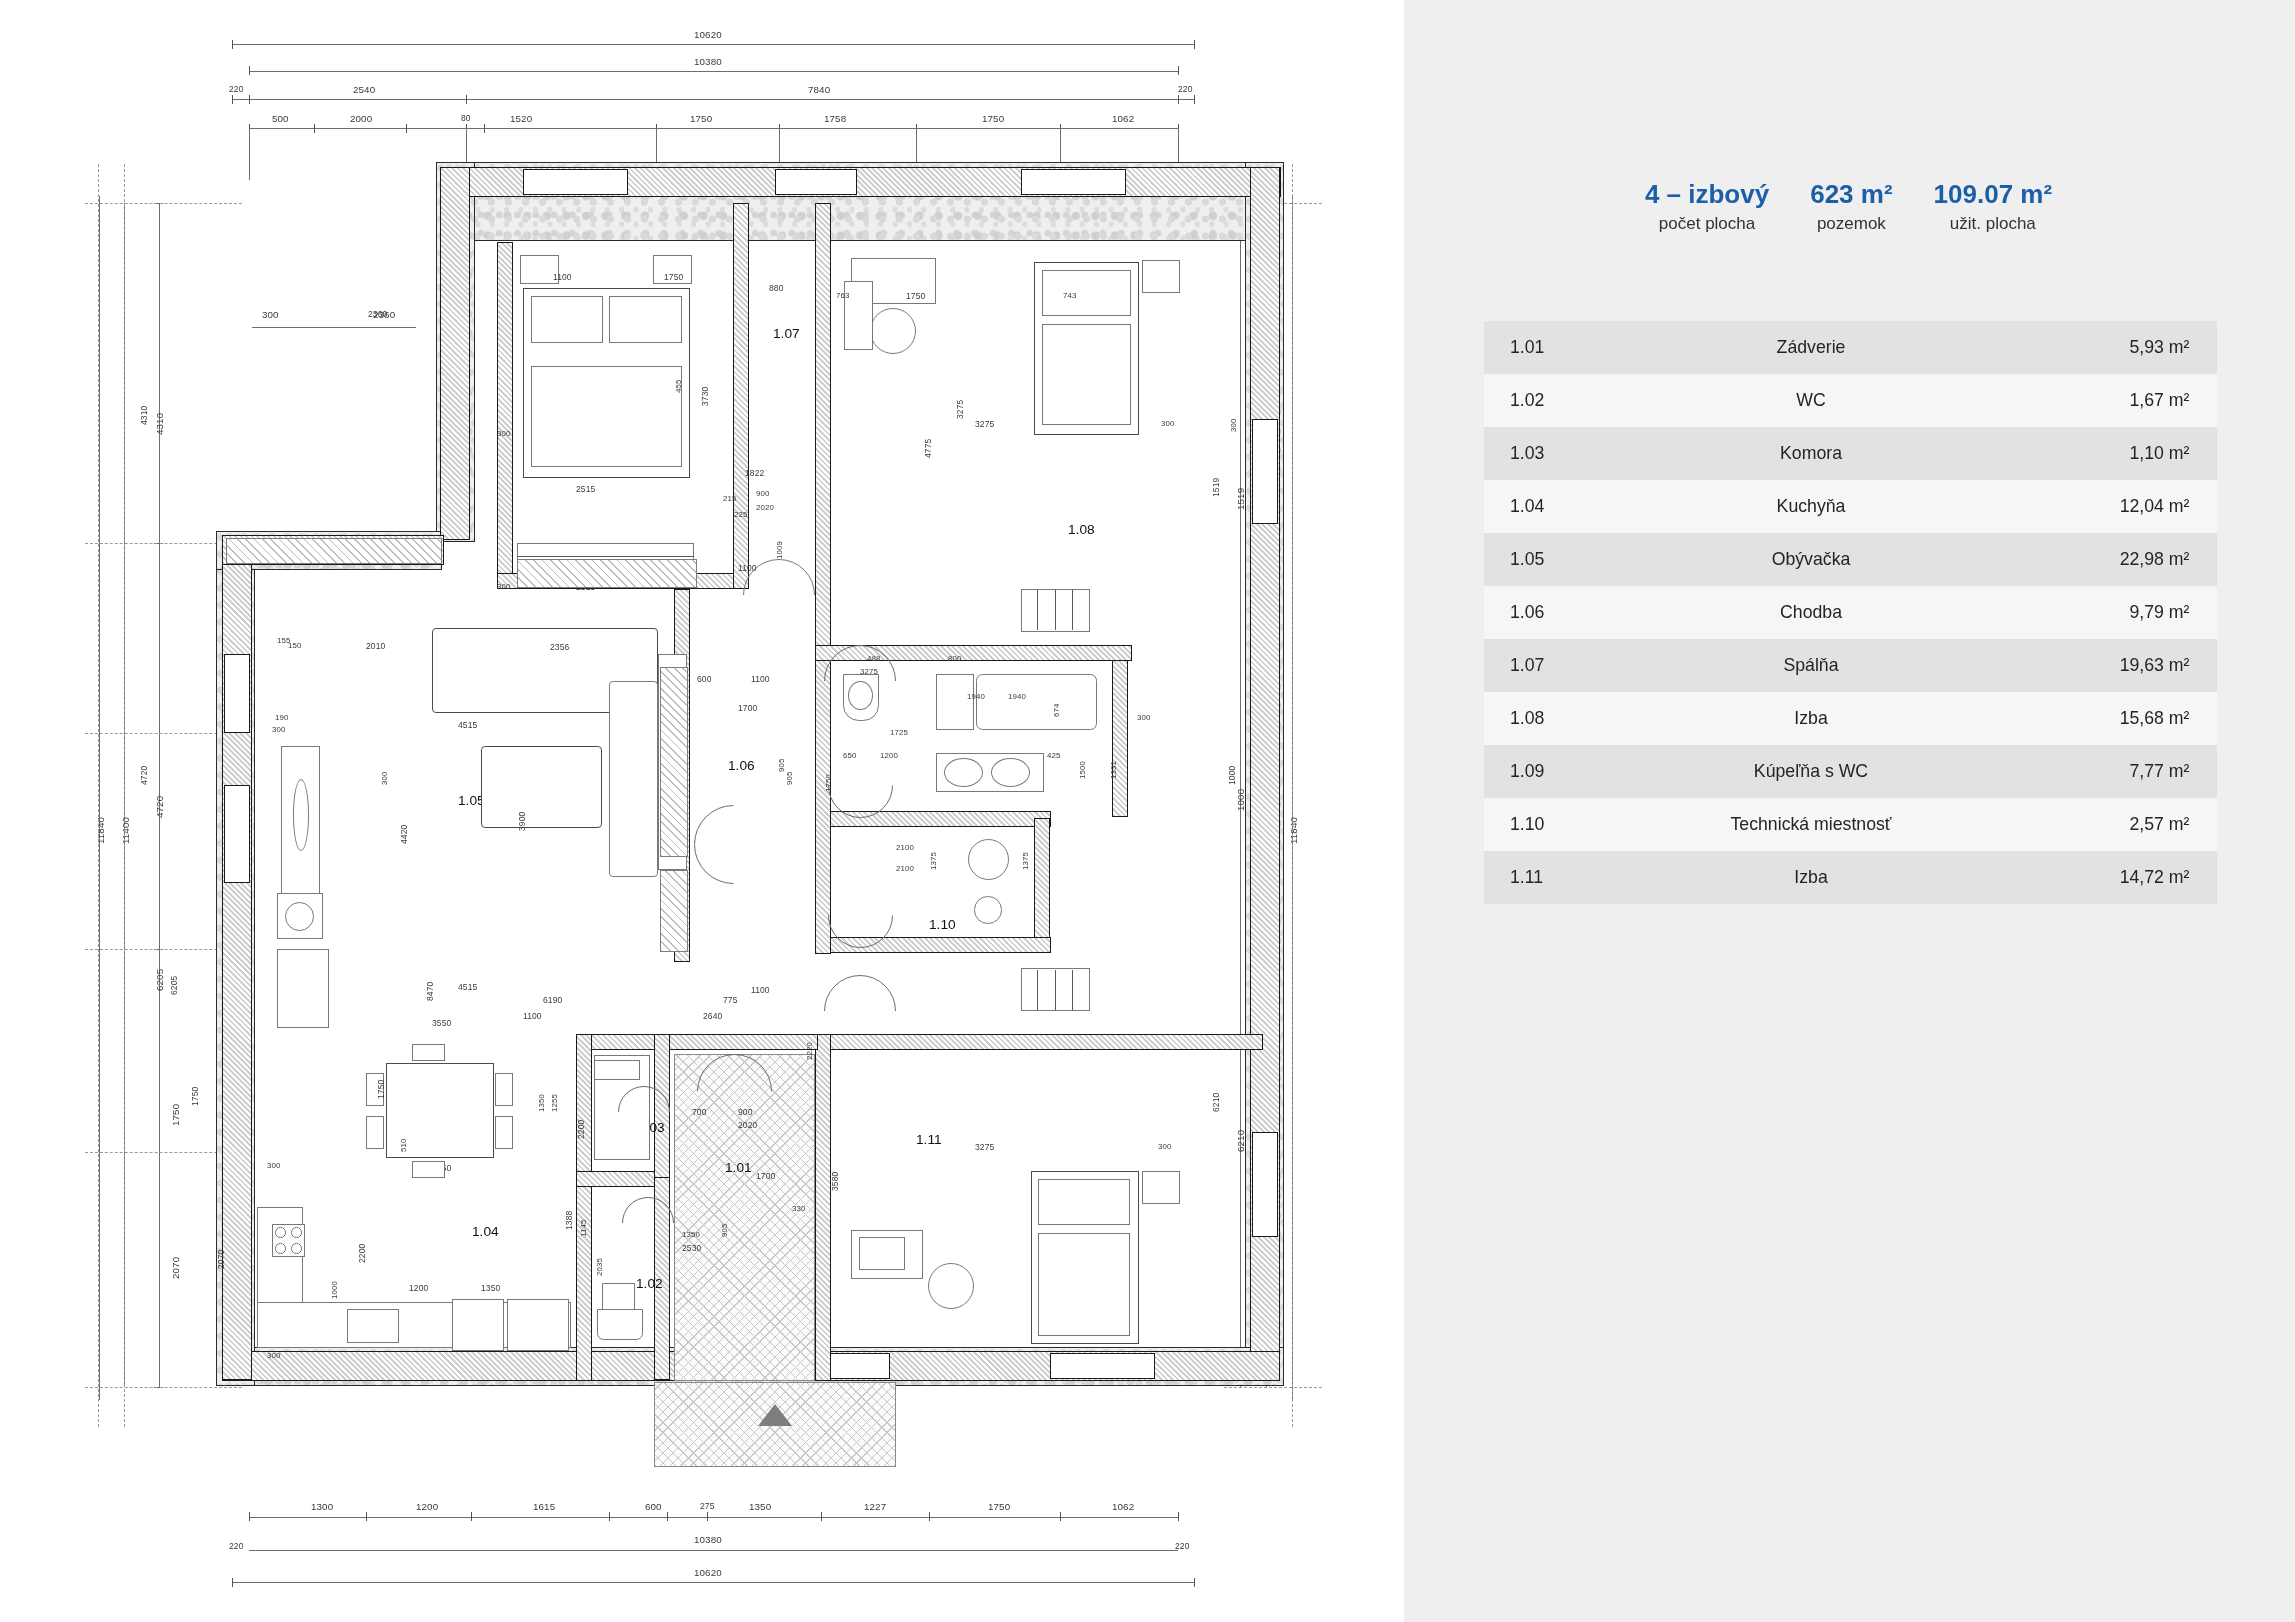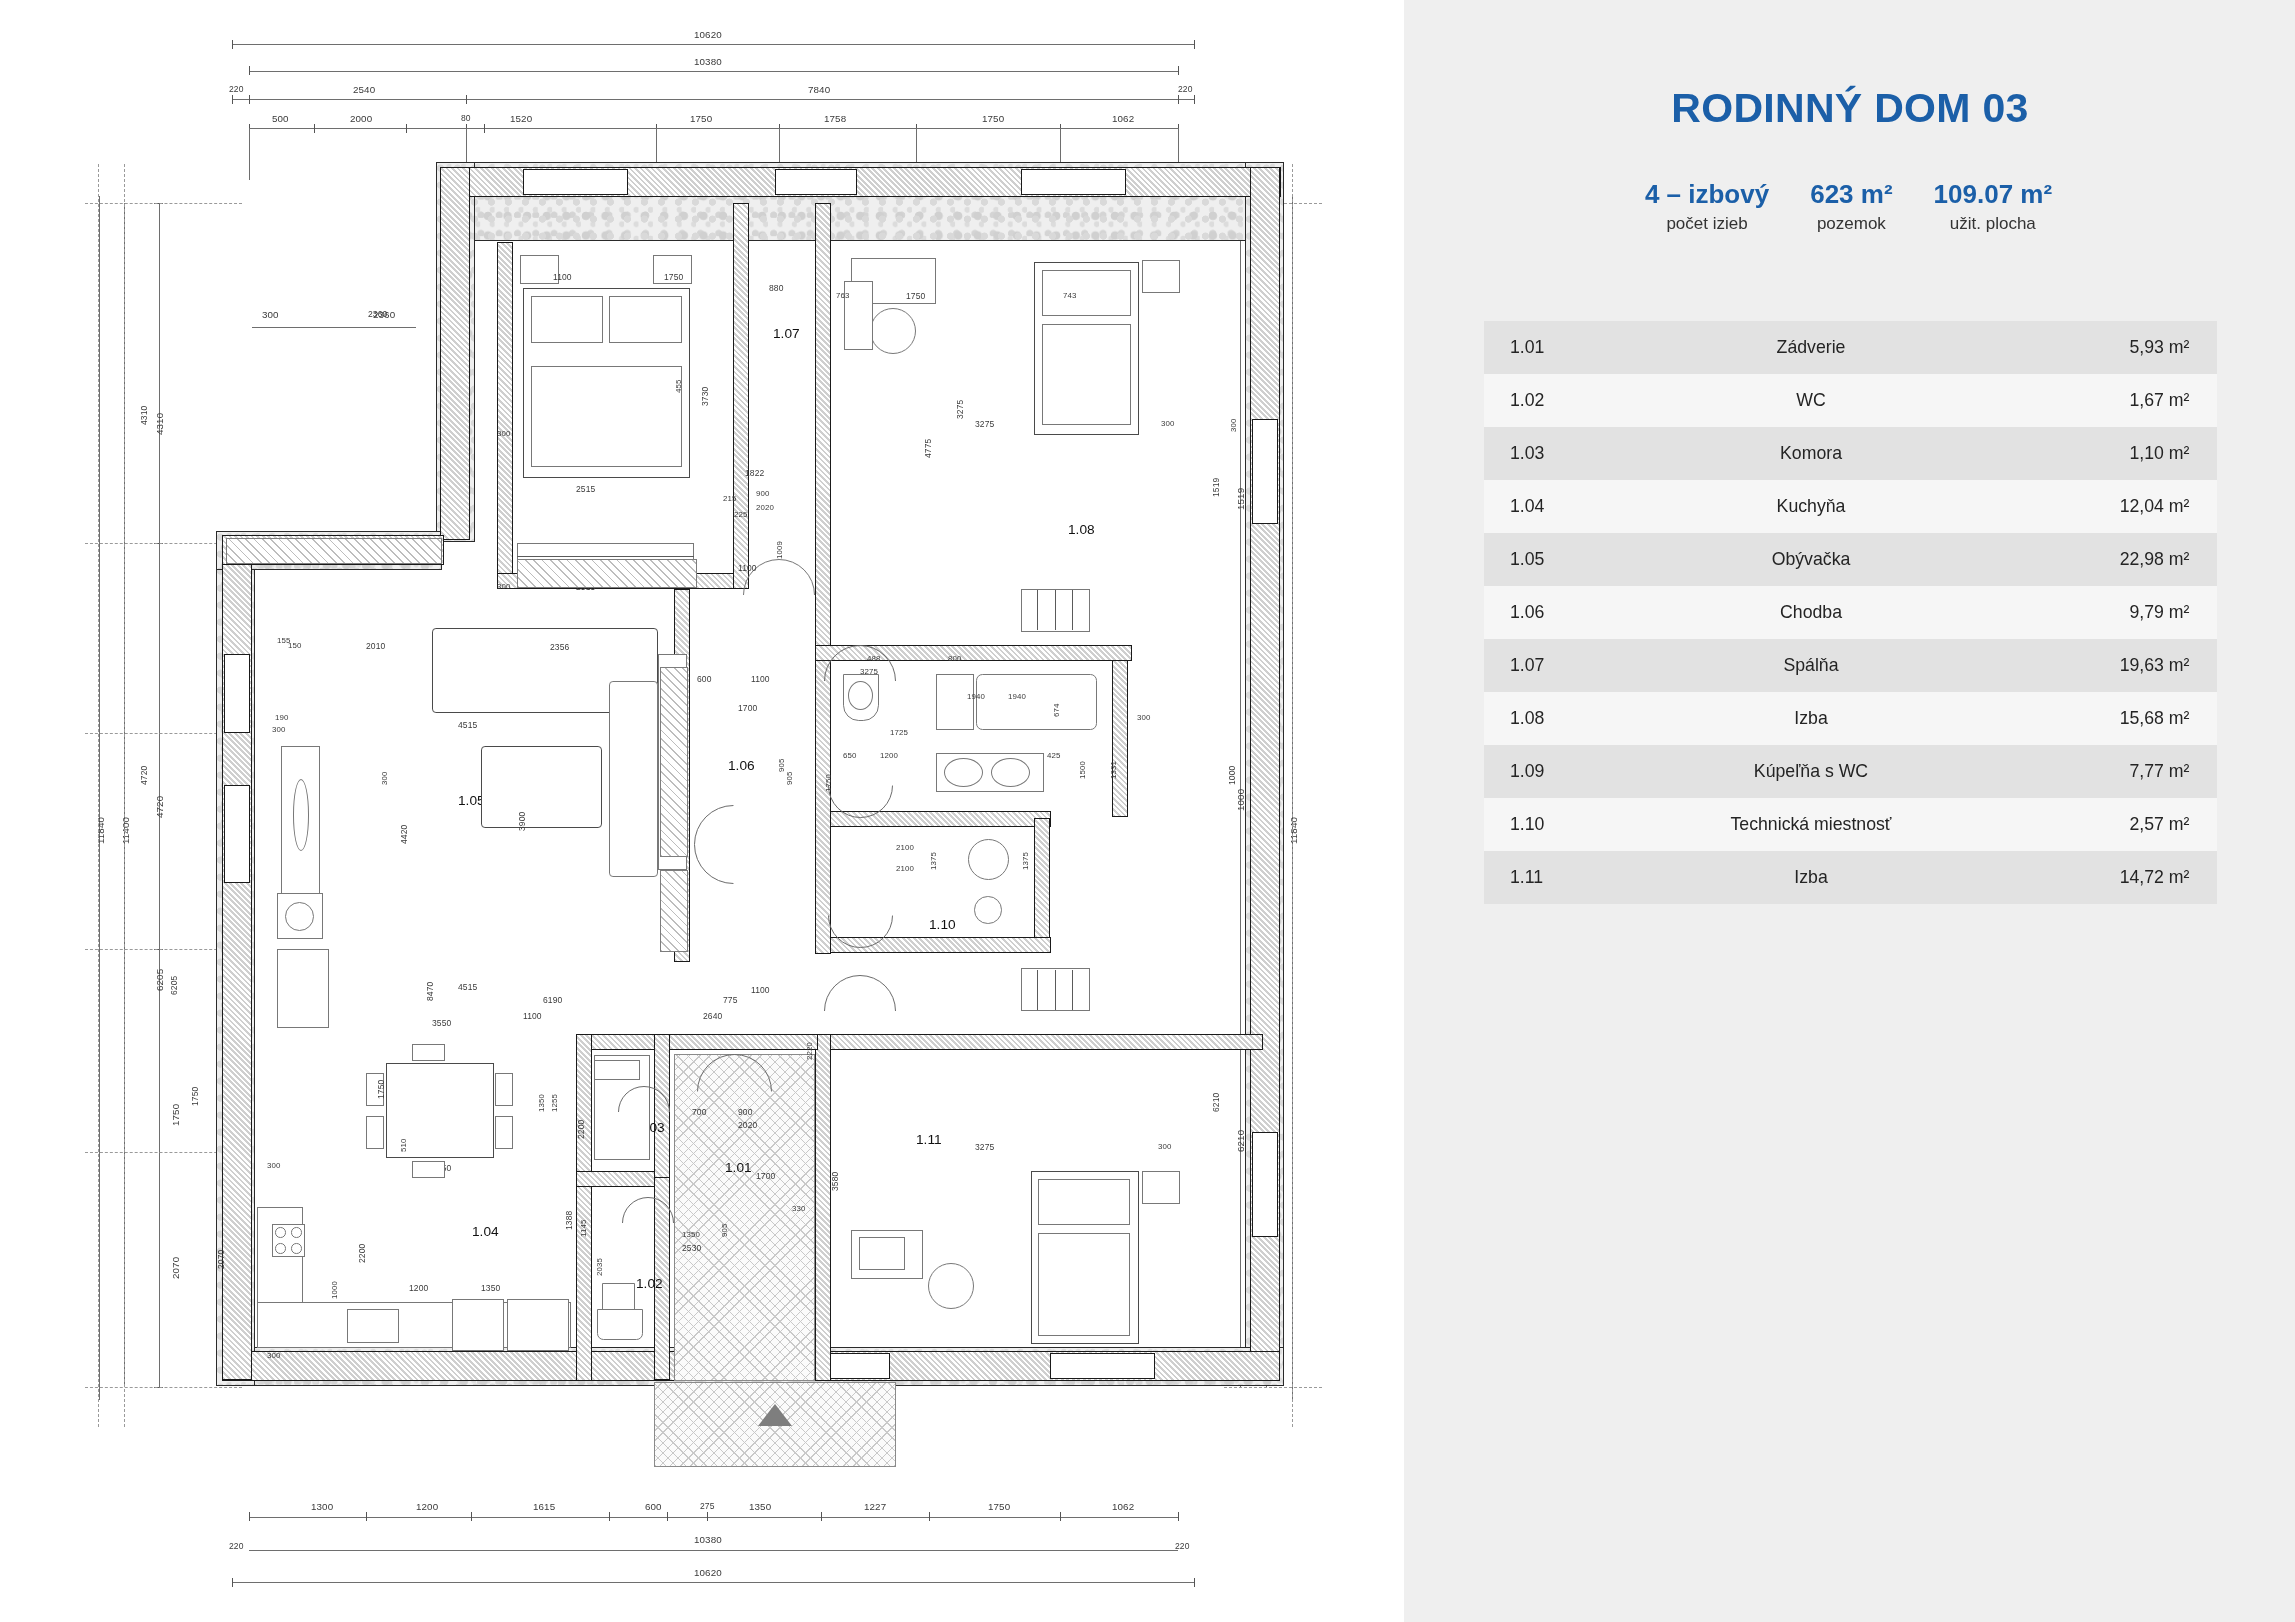--- a/index.html
+++ b/index.html
@@ -584,26 +584,25 @@
       <div class="thinline v" style="left:1055px; top:970px; height:40px;"></div>
       <div class="thinline v" style="left:1072px; top:970px; height:40px;"></div>
 
       <div class="hatch-diag" style="left:517px; top:559px; width:180px; height:29px;"></div>
       <div class="hatch-diag" style="left:660px; top:667px; width:27.5px; height:190px;"></div>
       <div class="hatch-diag" style="left:660px; top:870px; width:27.5px; height:82px;"></div>
     </div>
   </div>
 
   <div class="info-pane">
-    <div class="title">RODINNÝ DOM 03</div>
 
     <div class="stats">
       <div class="stat">
         <div class="stat-value">4 – izbový</div>
-        <div class="stat-label">počet izieb</div>
+        <div class="stat-label">počet plocha</div>
       </div>
       <div class="stat">
         <div class="stat-value">623 m²</div>
         <div class="stat-label">pozemok</div>
       </div>
       <div class="stat">
         <div class="stat-value">109.07 m²</div>
         <div class="stat-label">užit. plocha</div>
       </div>
     </div>

